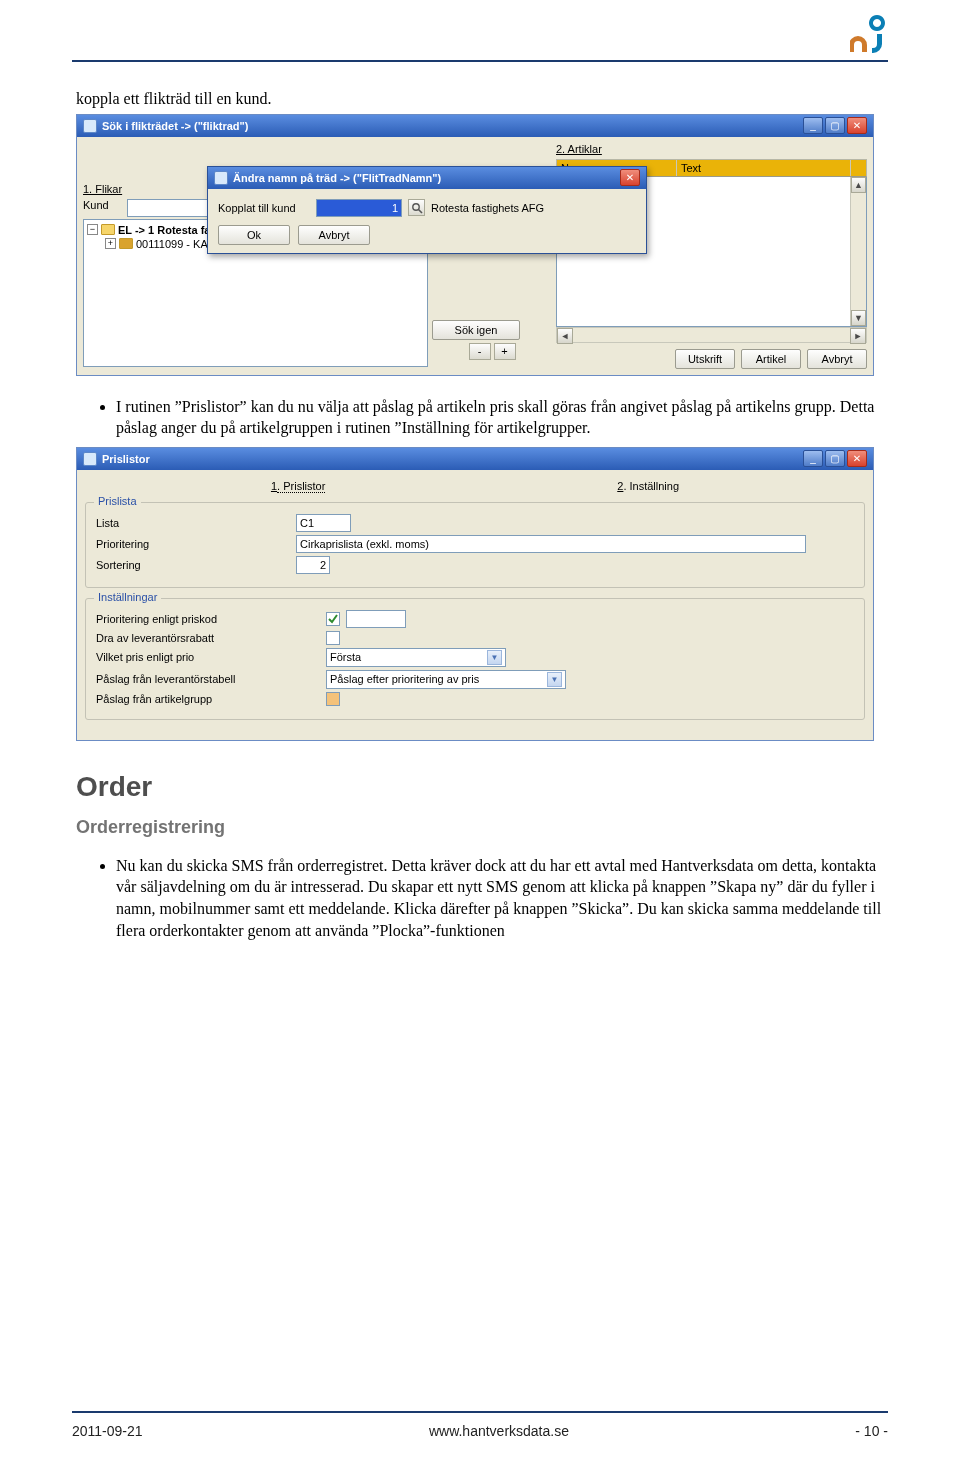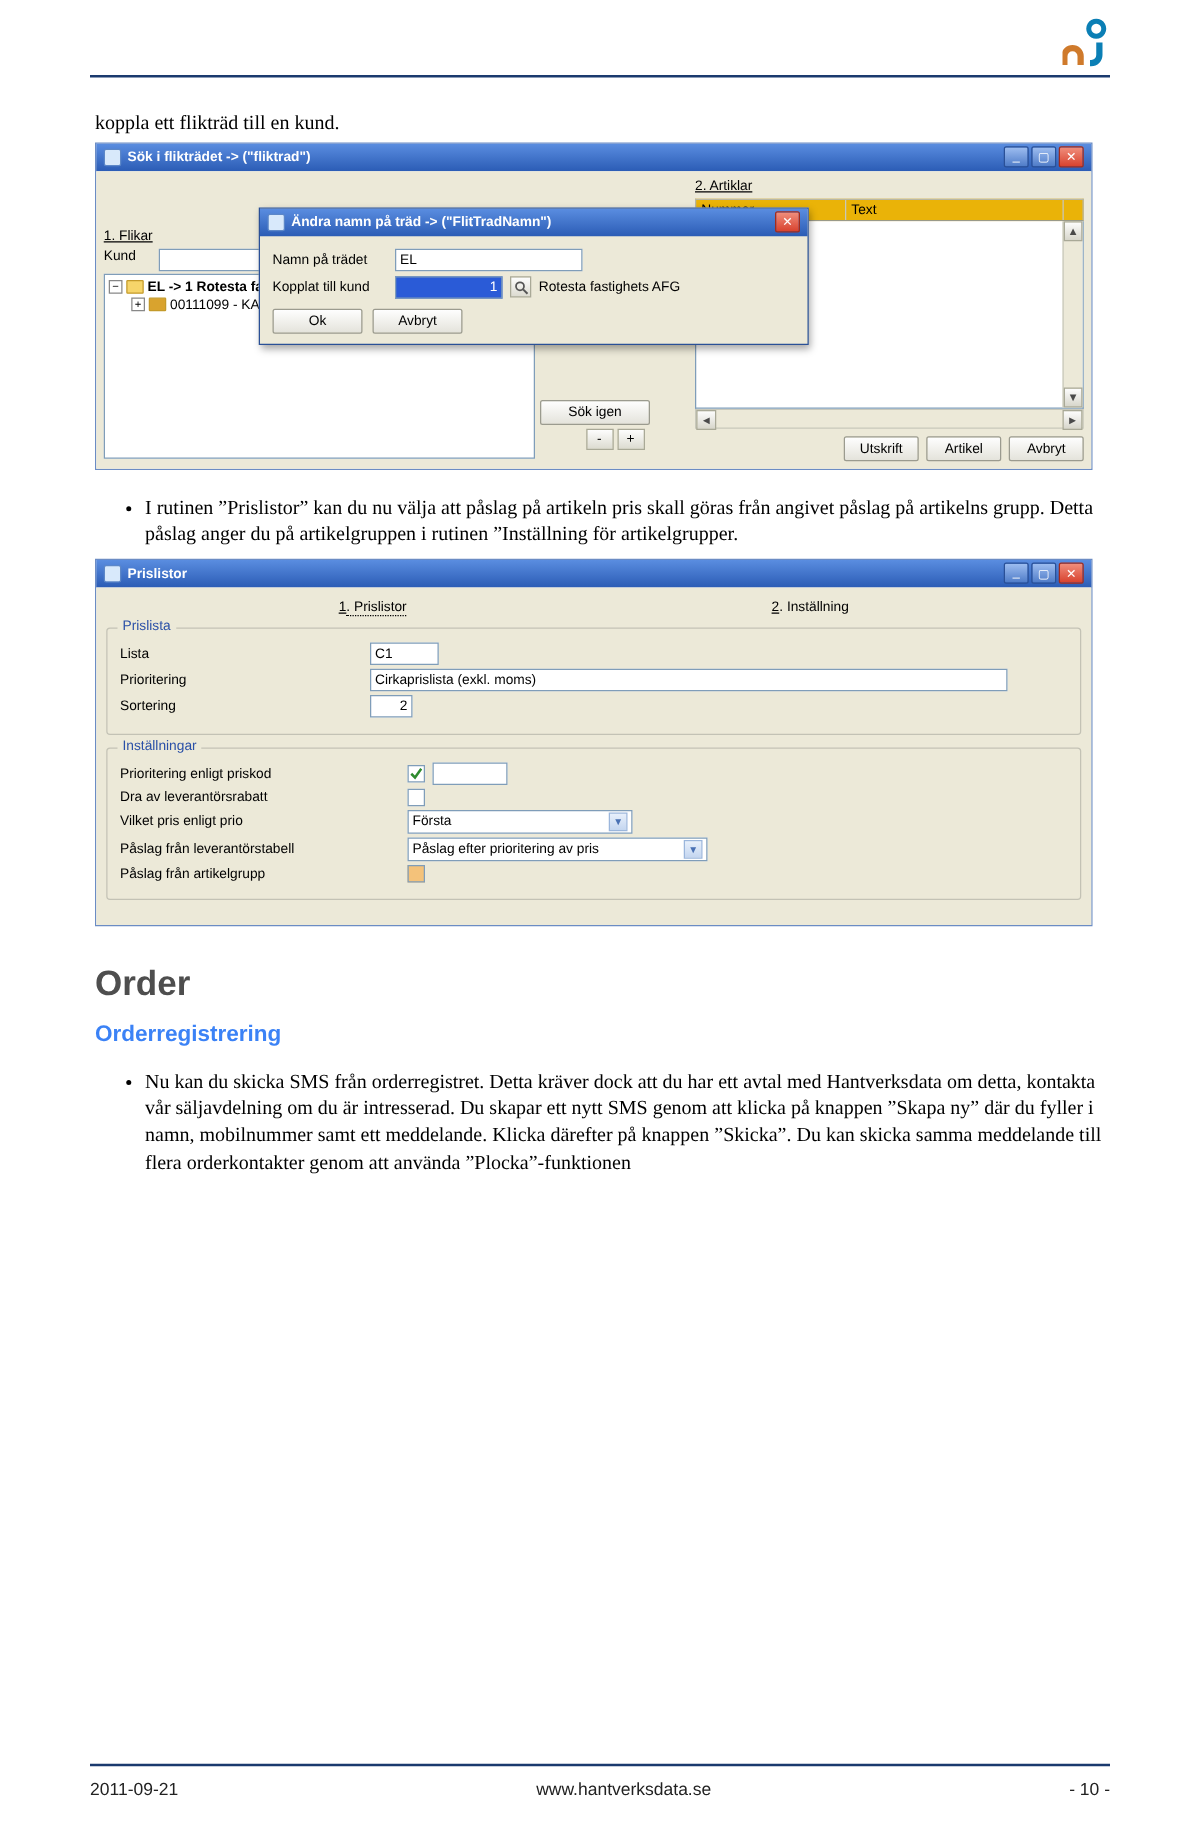--- a/index.html
+++ b/index.html
@@ -202,21 +202,21 @@
     font-weight:bold;
     font-size:28px;
     color:#4e4e4e;
     margin-top:30px;
     margin-bottom:14px;
   }
   .h-sub{
     font-family: Arial, Helvetica, sans-serif;
     font-weight:bold;
     font-size:18px;
-    color:#3b82f6;
+    color:#737373;
     margin-bottom:17px;
   }
   
   .footer{
     position:absolute;
     left:72px; right:72px; bottom:26px;
     border-top:2px solid #1a3a6e;
     padding-top:10px;
     display:flex;
     justify-content:space-between;
@@ -321,24 +321,20 @@
     <div class="dlg">
       <div class="titlebar">
         <span style="width:14px;height:14px;background:#d8e9fb;border:1px solid #5c87c8;border-radius:2px;margin-right:5px;"></span>
         <span class="tb-title">Ändra namn på träd   -&gt; ("FlitTradNamn")</span>
         <div class="tb-ctrls">
           <div class="tb-btn close">✕</div>
         </div>
       </div>
       <div class="dlg-body">
         <div class="dlg-row">
-          <label>Namn på trädet</label>
-          <input class="s1-input" style="width: 150px;" value="EL">
-        </div>
-        <div class="dlg-row">
           <label>Kopplat till kund</label>
           <span class="s1-input selblue" style="width:86px;text-align:right;display:inline-flex;align-items:center;justify-content:flex-end;">1</span>
           <span class="tiny-sq">
             <svg width="12" height="12" viewBox="0 0 12 12">
                 <circle cx="5" cy="5" r="3.2" fill="none" stroke="#555" stroke-width="1.4"></circle>
                 <line x1="7.5" y1="7.5" x2="11" y2="11" stroke="#555" stroke-width="1.6"></line>
               </svg>
           </span>
           <span>Rotesta fastighets AFG</span>
         </div>

